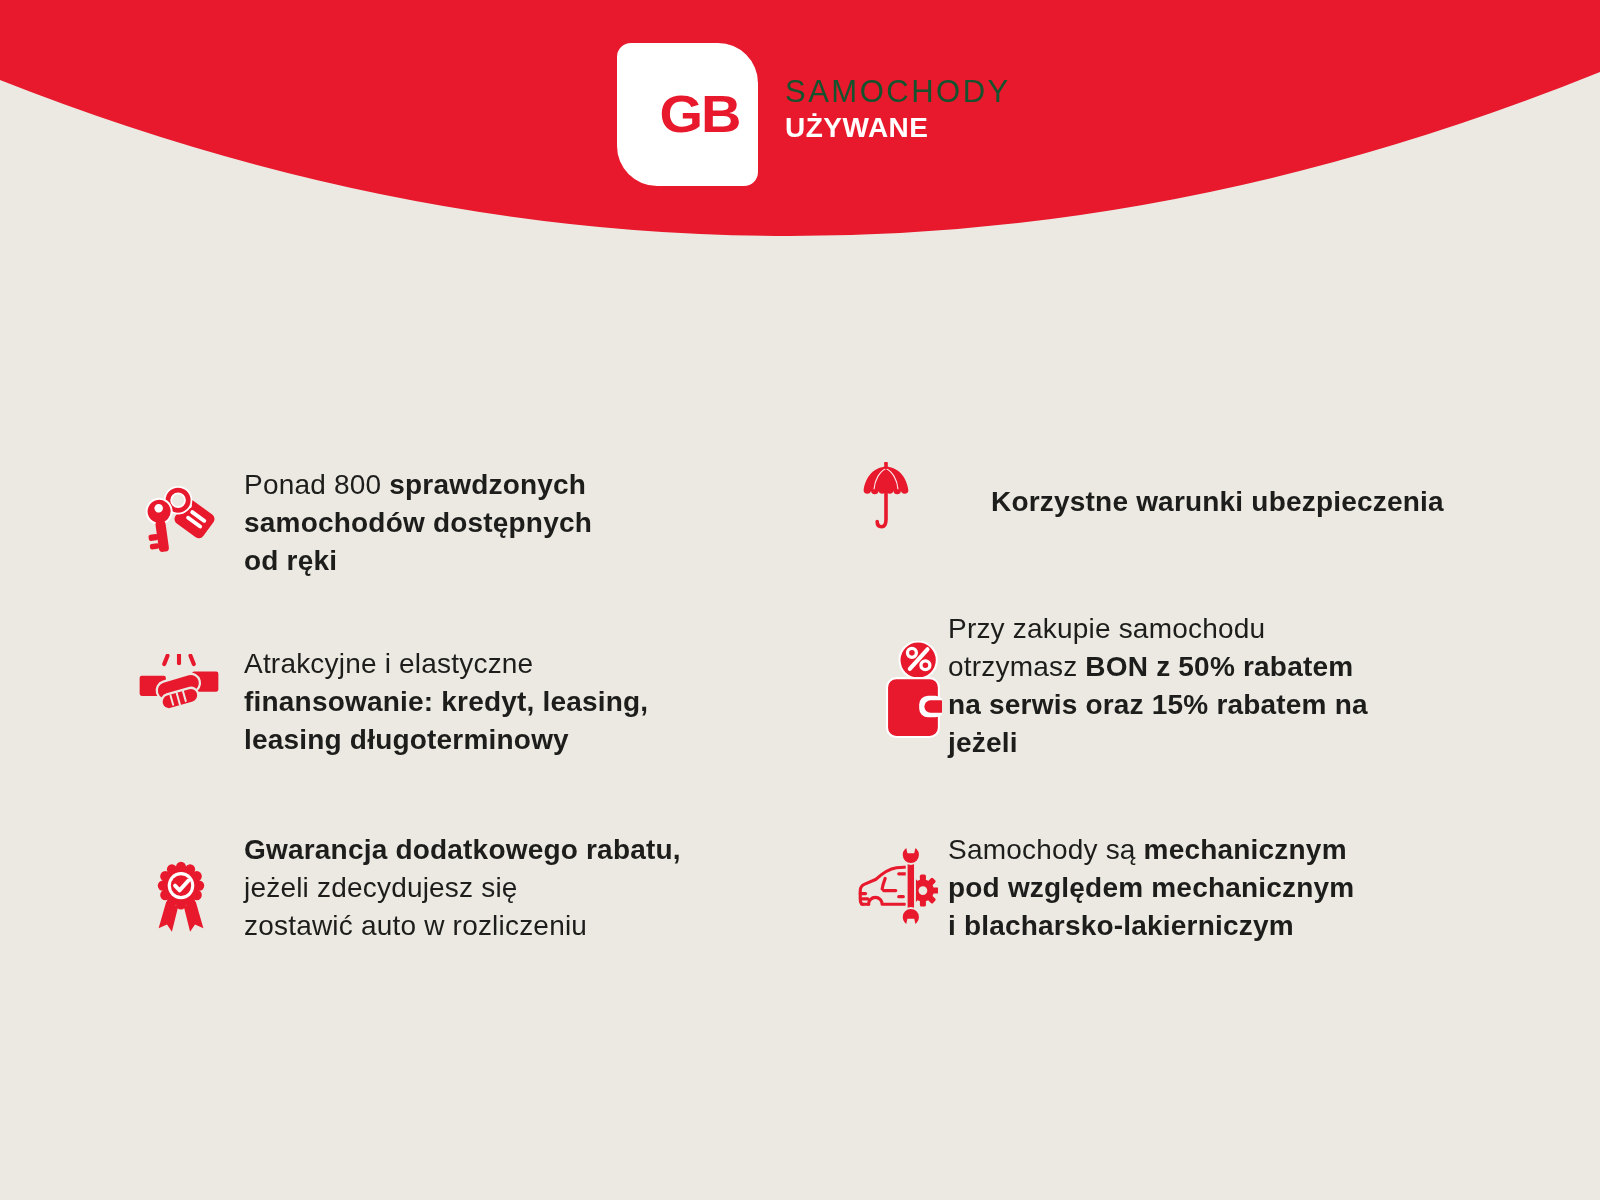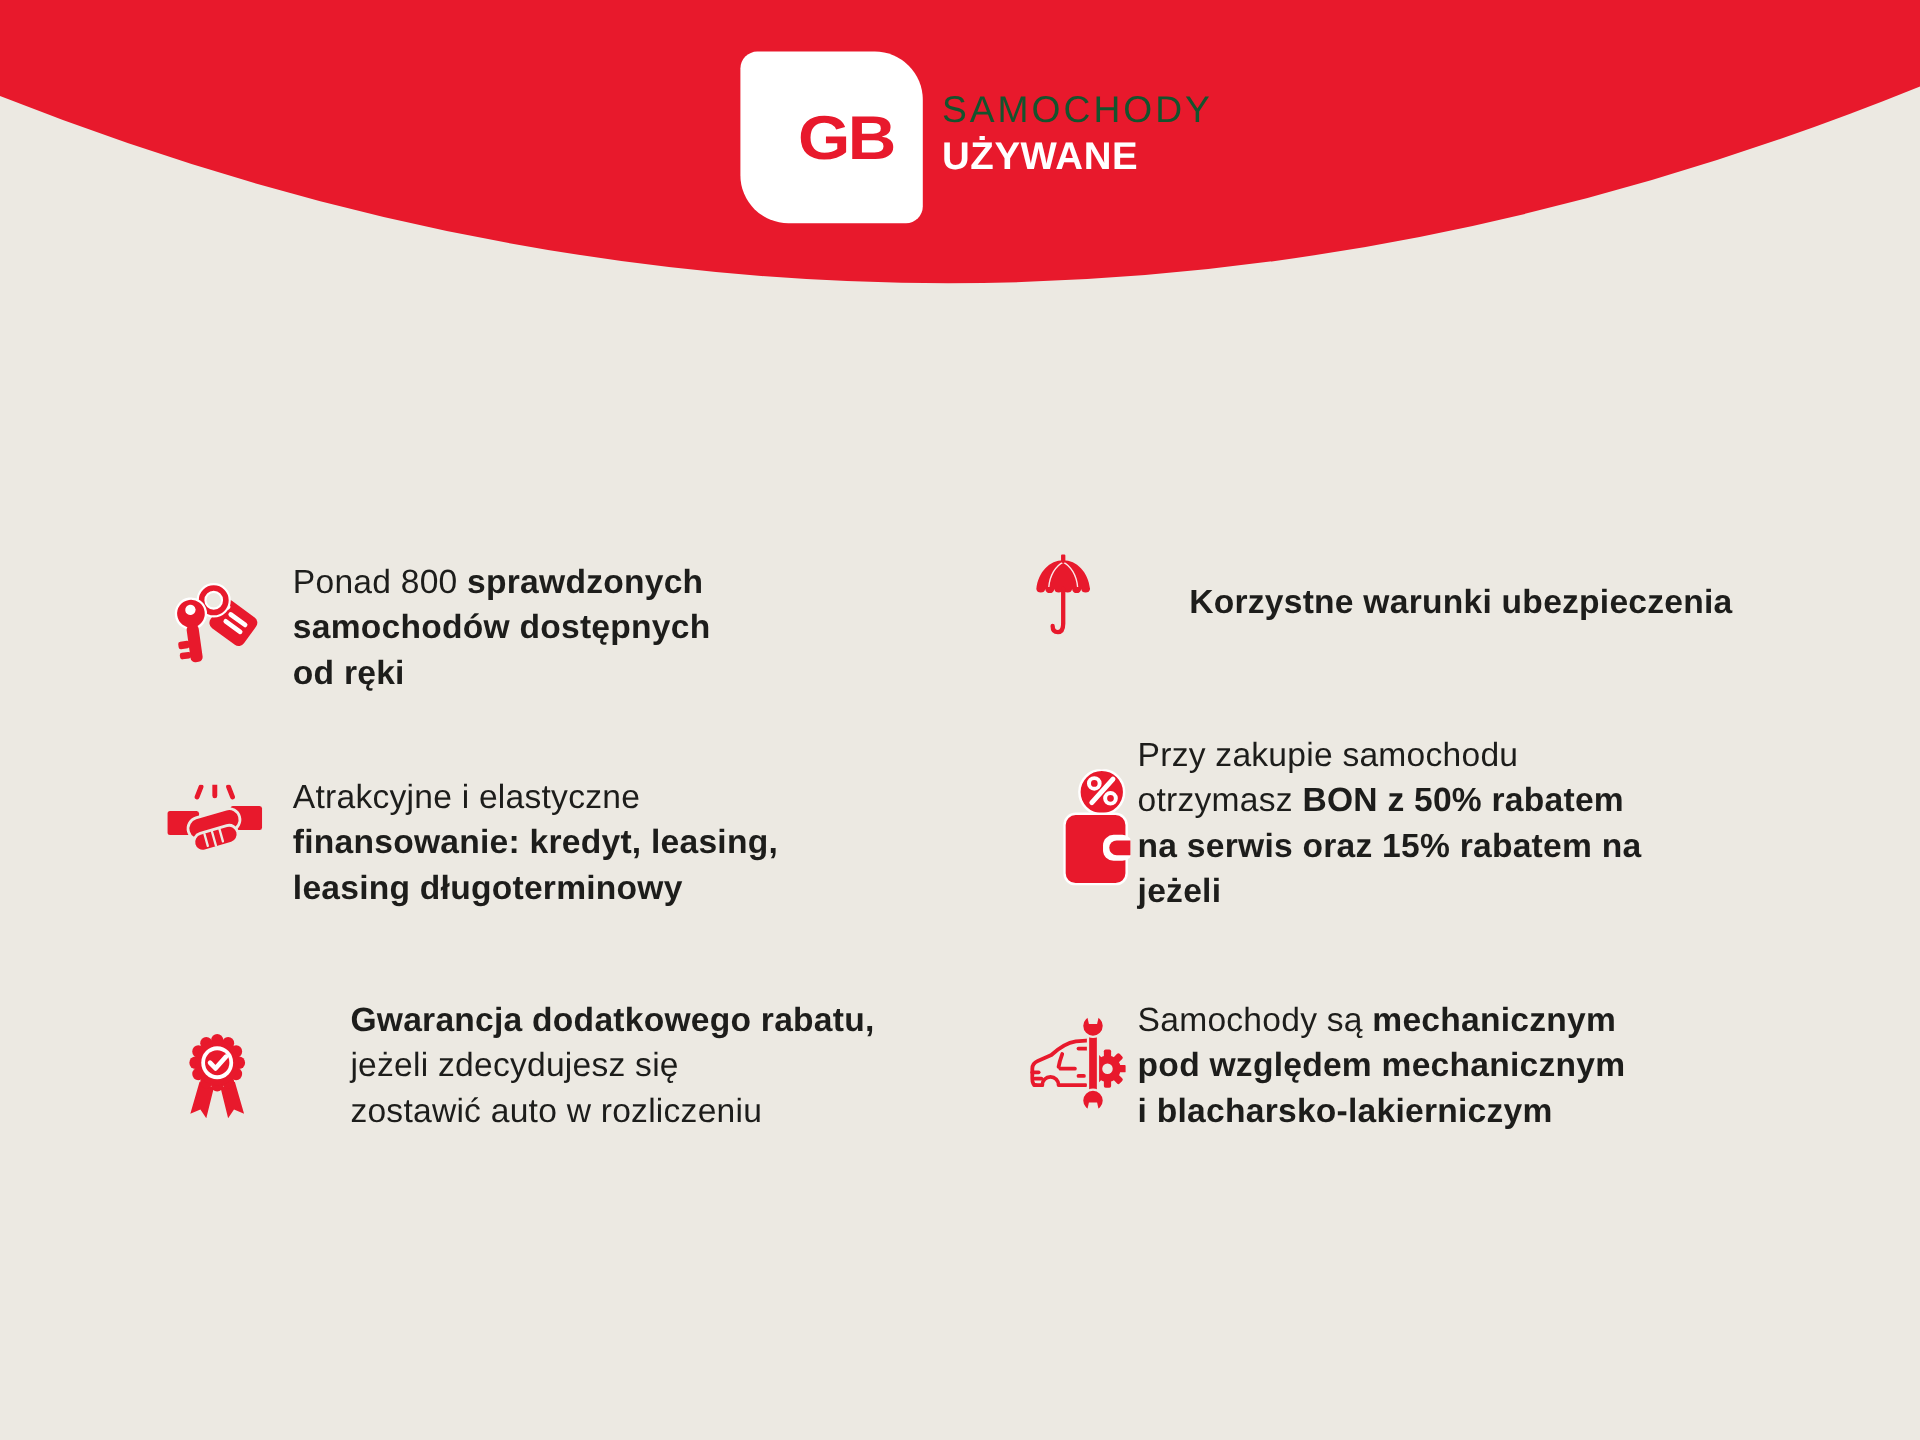--- a/index.html
+++ b/index.html
@@ -15,47 +15,47 @@
     width:1600px;height:1200px;
     background:var(--bg);
     font-family:"Liberation Sans","DejaVu Sans",sans-serif;
     color:var(--ink);
     overflow:hidden;
   }
   
   .header{position:absolute;left:0;top:0;width:1600px;height:400px;}
   .header svg.curve{position:absolute;left:0;top:0;display:block;}
   .logo-box{
-    position:absolute;left:617px;top:43px;width:152px;height:143px;
+    position:absolute;left:617px;top:43px;width:141px;height:143px;
     background:var(--logo-box);
     border-radius:14px 40px 14px 40px;
     display:flex;align-items:center;justify-content:center;padding-left:24px;
   }
   .logo-mono{
     font-size:56px;font-weight:700;letter-spacing:-2px;color:var(--red);
     transform:scaleY(0.92);
   }
   .brand{position:absolute;left:785px;top:76px;line-height:1;}
   .brand-1{
     color:#14532d;font-size:31px;font-weight:400;letter-spacing:2.5px;
   }
   .brand-2{
-    color:#fff;font-size:32px;font-weight:700;letter-spacing:0.5px;margin-top:7px;
+    color:#fff;font-size:28px;font-weight:700;letter-spacing:0.5px;margin-top:7px;
   }
   
   .fi{position:absolute;}
   .fi svg{display:block;width:100%;height:100%;}
   .ft{position:absolute;font-size:28px;line-height:38px;letter-spacing:0.2px;}
   .ft .b{font-weight:700;}
   #f1-icon{left:143px;top:483px;width:78px;height:72px;}
   #f1-text{left:244px;top:466px;}
   #f2-icon{left:138px;top:654px;width:82px;height:62px;}
   #f2-text{left:244px;top:645px;}
   #f3-icon{left:146px;top:851px;width:70px;height:88px;}
-  #f3-text{left:244px;top:831px;margin-left:48px;}
+  #f3-text{left:244px;top:831px;}
   #f4-icon{left:858px;top:462px;width:56px;height:80px;}
   #f4-text{left:991px;top:483px;}
   #f5-icon{left:886px;top:641px;width:56px;height:97px;}
   #f5-text{left:948px;top:610px;}
   #f6-icon{left:858px;top:845px;width:80px;height:82px;}
   #f6-text{left:948px;top:831px;}
 </style>
 </head>
 <body>
 

